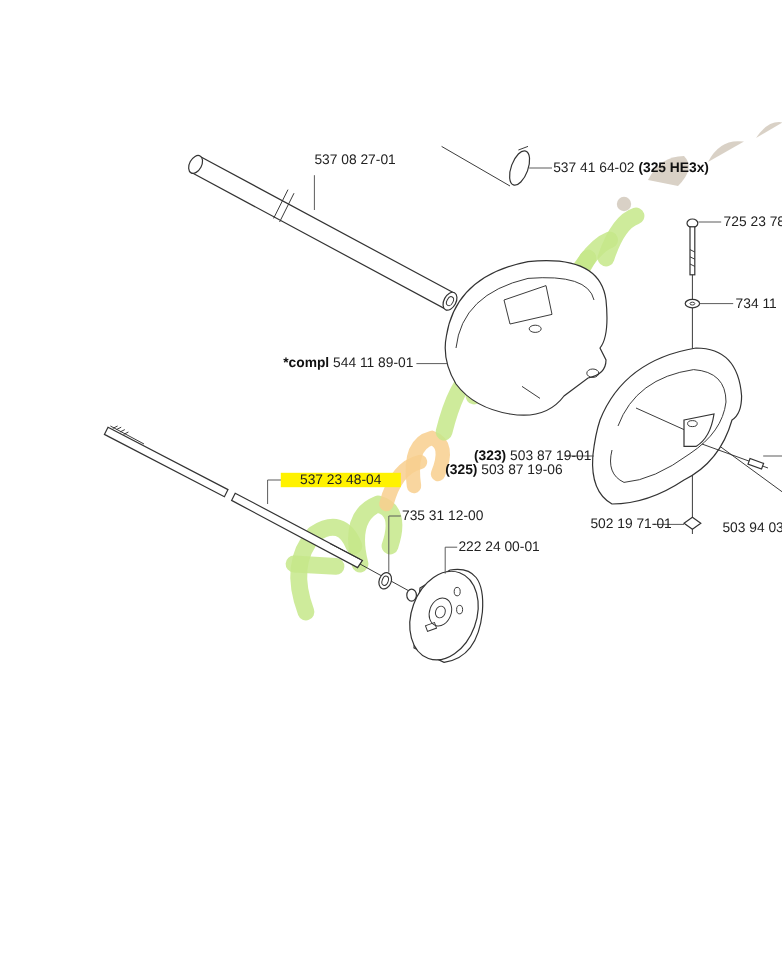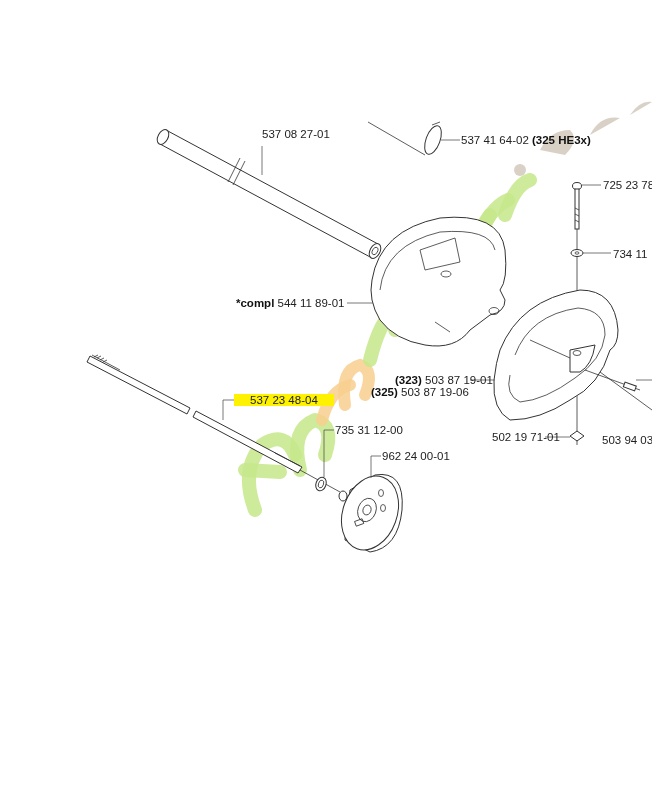--- a/index.html
+++ b/index.html
@@ -175,15 +175,15 @@
 
   <div class="lbl" style="left:234px; top:394px;">
     <span class="hl">537 23 48-04</span>
   </div>
 
   <div class="lbl" style="left:335px; top:424px;">
     <span>735 31 12-00</span>
   </div>
 
   <div class="lbl" style="left:382px; top:450px;">
-    <span>962 24 00-01</span>
+    <span>222 24 00-01</span>
   </div>
 </div>
 
 </body></html>

